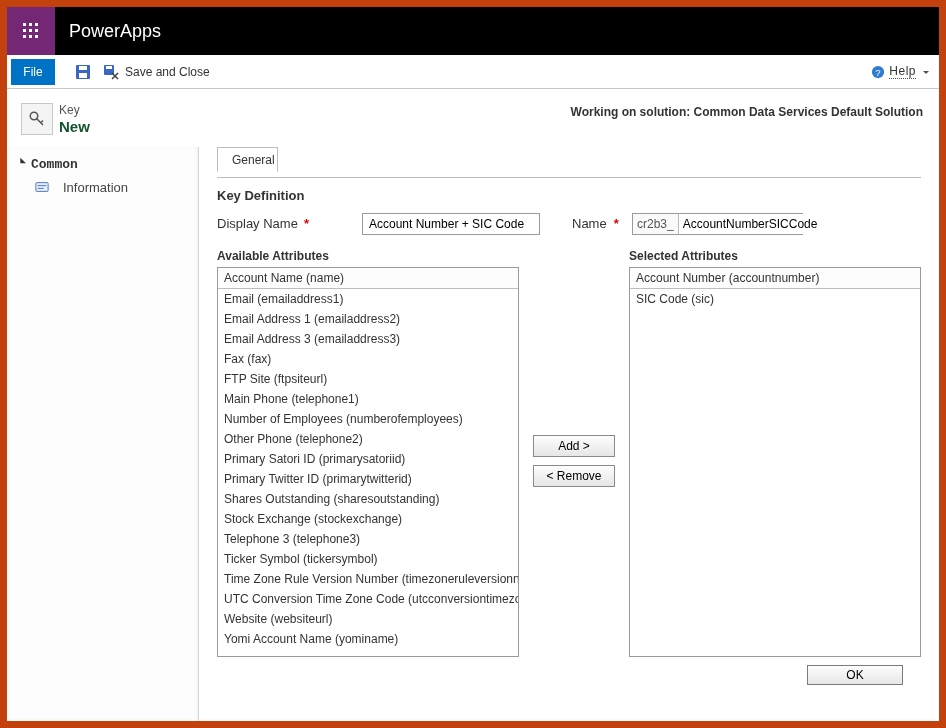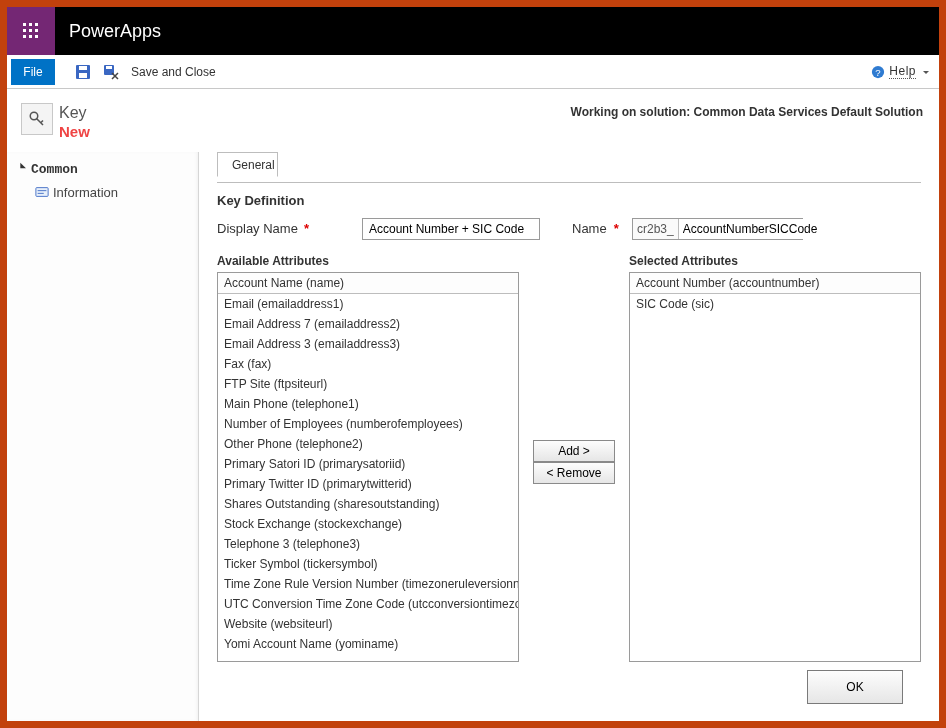--- a/index.html
+++ b/index.html
@@ -8,43 +8,43 @@
 
   
   .titlebar { height:48px; background:#000; display:flex; align-items:stretch; }
   .waffle { width:48px; background:#742774; display:flex; align-items:center; justify-content:center; }
   .waffle svg { fill:#fff; }
   .brand { color:#fff; font-size:18px; font-weight:400; display:flex; align-items:center; padding-left:14px; }
 
   
   .ribbon { height:34px; display:flex; align-items:center; border-bottom:1px solid #c8c8c8; }
   .file-btn { width:44px; height:26px; background:#0072C6; color:#fff; font-size:12px; display:flex; align-items:center; justify-content:center; margin-left:4px; margin-right:14px; cursor:pointer; }
-  .ribbon-btn { display:flex; align-items:center; gap:12px; padding:2px 6px; cursor:pointer; font-size:12px; color:#333; }
+  .ribbon-btn { display:flex; align-items:center; gap:6px; padding:2px 6px; cursor:pointer; font-size:12px; color:#333; }
   .ribbon-btn svg { width:16px; height:16px; }
   .ribbon-spacer { flex:1; }
   .help { display:flex; align-items:center; gap:4px; padding-right:10px; font-size:12px; color:#333; }
   .help svg { width:14px; height:14px; }
   .help-text { border-bottom:1px dotted #555; letter-spacing:0.5px; }
   .caret-down::after { content:""; display:inline-block; border:3px solid transparent; border-top-color:#555; margin-left:3px; transform:translateY(2px); }
 
   
   .header { display:flex; align-items:flex-start; padding:14px 16px 10px 14px; border-bottom:none;}
   .key-icon { width:32px; height:32px; border:1px solid #c8c8c8; background:#f4f4f4; display:flex; align-items:center; justify-content:center; margin-right:6px;}
   .key-icon svg { width:18px; height:18px; stroke:#555; fill:none; }
   .header-titles { display:flex; flex-direction:column; line-height:1.25; }
-  .header-titles .small { font-size:16px; color:#555; }
-  .header-titles .big { font-size:15px; font-weight:700; color:#ef4444; }
+  .header-titles .small { font-size:12px; color:#555; }
+  .header-titles .big { font-size:15px; font-weight:700; color:#14532d; }
   .header-right { margin-left:auto; font-size:12px; color:#333; font-weight:600; padding-top:2px;}
 
   
   .body-area { flex:1; display:flex; overflow:hidden; }
   .sidebar { width:192px; border-right:1px solid #d6d6d6; background:#fdfdfd; box-shadow:inset -2px 0 4px -2px rgba(0,0,0,0.08); padding-top:6px; }
   .sidebar-section { padding:4px 10px; font-weight:700; display:flex; align-items:center; gap:4px; cursor:pointer;font-family:Liberation Mono, monospace; }
   .sidebar-section::before { content:""; display:inline-block; border:4px solid transparent; border-right-color:#333; transform: rotate(-45deg) translateY(-1px); margin-right:2px; width:0; height:0; }
-  .sidebar-item { padding:4px 10px 4px 28px; display:flex; align-items:center; gap:4px; color:#444; cursor:pointer;}
+  .sidebar-item { padding:4px 10px 4px 28px; display:flex; align-items:center; gap:14px; color:#444; cursor:pointer;}
   .sidebar-item svg { width:14px; height:14px; }
 
   .content { flex:1; display:flex; flex-direction:column; padding:0 18px 10px 18px; overflow:hidden;}
   .tabs { display:flex; margin-bottom:6px; margin-top:0; }
   .tab { border:1px solid #bdbdbd; border-bottom:1px solid #fff; padding:5px 2px 4px 14px; font-size:12px; background:#fff; position:relative; z-index:2; cursor:pointer;}
   .tab-underline { height:1px; background:#bdbdbd; margin-top:-1px; margin-bottom:10px; }
 
   .section-title { font-weight:700; font-size:13px; margin-bottom:10px;}
 
   .form-row { display:flex; align-items:center; margin-bottom:14px; gap:0; }
@@ -58,25 +58,25 @@
   .name-input { border:none; padding:0 4px; flex:1; height:100%; font-size:12px; outline:none;}
 
   .lists-row { display:flex; gap:14px; }
   .list-col { display:flex; flex-direction:column; }
   .list-col.left { width:302px; }
   .list-col.right { width:298px; }
   .list-label { font-weight:700; font-size:12px; margin-bottom:4px; }
   .list-box { border:1px solid #9a9a9a; height:390px; overflow-y:auto; background:#fff; font-size:12px; }
   .list-header-row { border-bottom:1px solid #bdbdbd; padding:3px 6px; background:#fdfdfd; cursor:pointer;}
   .list-item { padding:3px 6px; white-space:nowrap; overflow:hidden; text-overflow:clip; cursor:pointer;}
-  .btn-col { display:flex; flex-direction:column; gap:0; justify-content:flex-start; padding-top:186px; }
+  .btn-col { display:flex; flex-direction:column; gap:8px; justify-content:flex-start; padding-top:186px; }
   .move-btn { width:82px; height:22px; border:1px solid #8a8a8a; background:linear-gradient(#fdfdfd,#e6e6e6); font-size:12px; cursor:pointer;}
 
   .footer { display:flex; justify-content:flex-end; padding:8px 18px 0 0;}
-  .ok-btn { width:96px; height:34px; border:1px solid #7a7a7a; background:linear-gradient(#fdfdfd,#e6e6e6); font-size:12px; cursor:pointer;}
+  .ok-btn { width:96px; height:20px; border:1px solid #7a7a7a; background:linear-gradient(#fdfdfd,#e6e6e6); font-size:12px; cursor:pointer;}
 </style>
 </head>
 <body>
 
 <div class="root">
 
   <div class="titlebar">
     <div class="waffle">
       <svg viewBox="0 0 16 16" width="16" height="16">
         <rect x="0" y="0" width="3" height="3"></rect>
@@ -170,21 +170,21 @@
           <input class="name-input" value="AccountNumberSICCode" style="">
         </div>
       </div>
 
       <div class="lists-row">
         <div class="list-col left">
           <div class="list-label">Available Attributes</div>
           <div class="list-box" id="available-list">
               <div class="list-header-row">Account Name (name)</div>
               <div class="list-item">Email (emailaddress1)</div>
-              <div class="list-item">Email Address 7 (emailaddress2)</div>
+              <div class="list-item">Email Address 1 (emailaddress2)</div>
               <div class="list-item">Email Address 3 (emailaddress3)</div>
               <div class="list-item">Fax (fax)</div>
               <div class="list-item">FTP Site (ftpsiteurl)</div>
               <div class="list-item">Main Phone (telephone1)</div>
               <div class="list-item">Number of Employees (numberofemployees)</div>
               <div class="list-item">Other Phone (telephone2)</div>
               <div class="list-item">Primary Satori ID (primarysatoriid)</div>
               <div class="list-item">Primary Twitter ID (primarytwitterid)</div>
               <div class="list-item">Shares Outstanding (sharesoutstanding)</div>
               <div class="list-item">Stock Exchange (stockexchange)</div>

